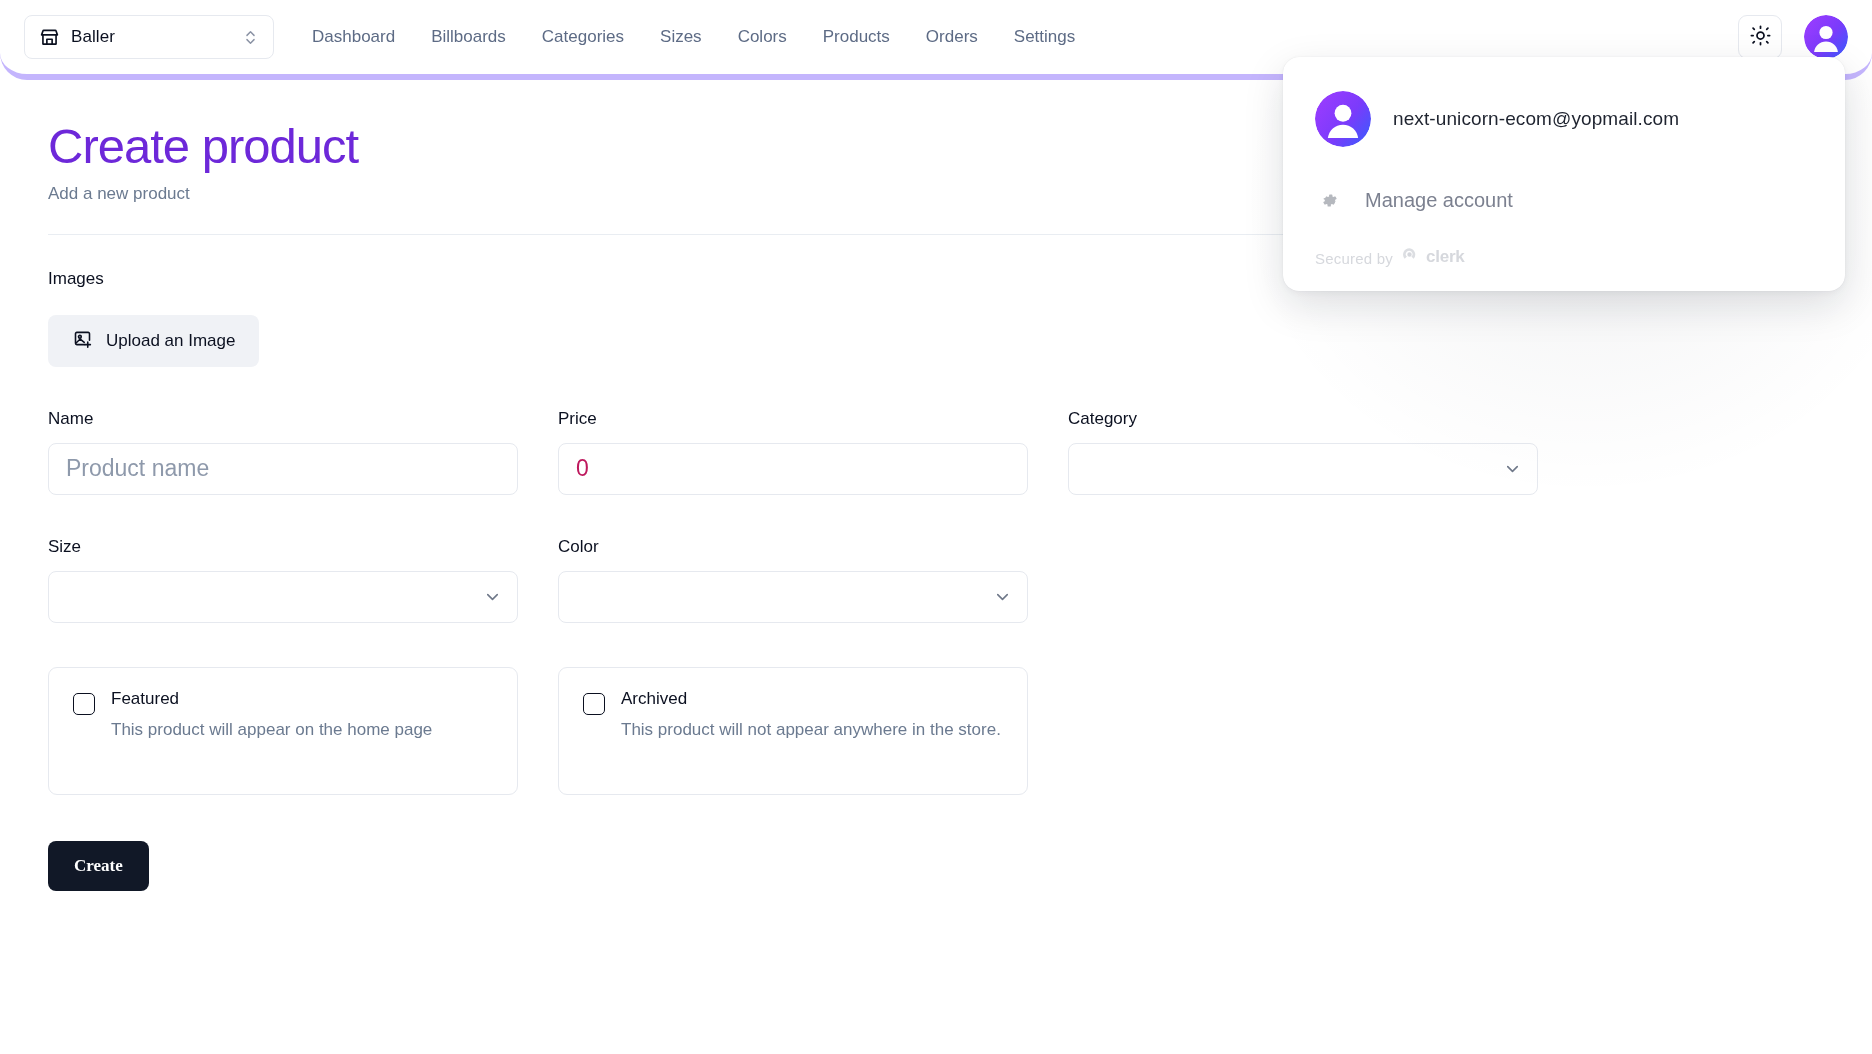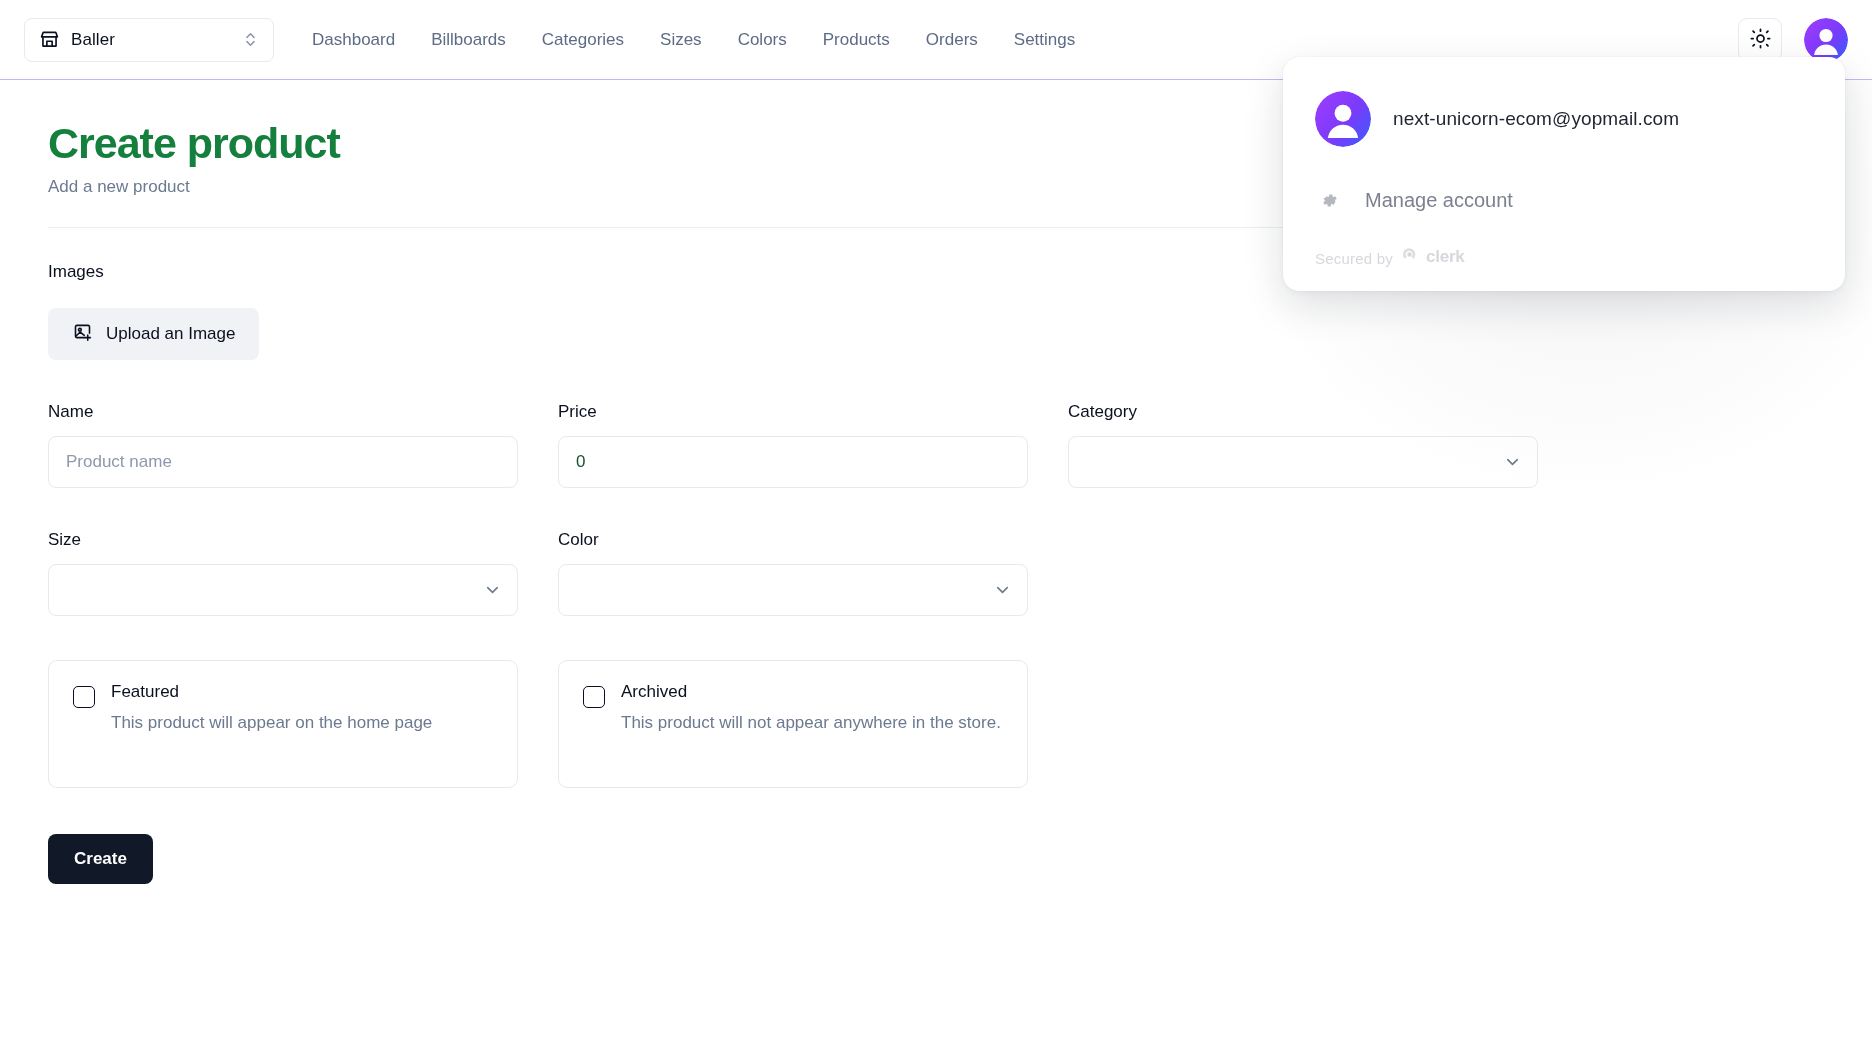--- a/index.html
+++ b/index.html
@@ -9,25 +9,26 @@
     background: #ffffff;
     font-family: "Liberation Sans", sans-serif;
     -webkit-font-smoothing: antialiased;
     overflow: hidden;
   }
 
   
   .topbar {
     position: relative;
     height: 80px;
-    border-bottom: 1px solid #c4b5fd;
+    border-bottom: 6px solid #c4b5fd;
     display: flex;
     align-items: center;
     padding: 0 24px;
     background: #fff;
+    border-radius: 27px;
   }
 
   .store-switcher {
     width: 250px;
     height: 44px;
     border: 1px solid #e6e9ef;
     border-radius: 8px;
     display: flex;
     align-items: center;
     padding: 0 14px;
@@ -147,23 +148,23 @@
     font-size: 17px;
     color: #d6d8dd;
     font-weight: 600;
     letter-spacing: -.2px;
   }
 
   
   .page { padding: 40px 48px 0 48px; position: relative; }
 
   .page-title {
-    font-size: 43px;
-    font-weight: bold;
-    color: #15803d;
+    font-size: 49px;
+    font-weight: normal;
+    color: #6d28d9;
     letter-spacing: -1px;
     line-height: 1.1;
   }
   .page-sub {
     font-size: 17px;
     color: #6b7a90;
     margin-top: 10px;
   }
   .divider {
     height: 1px;
@@ -204,23 +205,23 @@
     color: #0b1020;
     display: block;
     margin-bottom: 14px;
   }
   .input, .select {
     width: 100%;
     height: 52px;
     border: 1px solid #e6e9ef;
     border-radius: 8px;
     background: #fff;
-    font-size: 17px;
+    font-size: 23px;
     font-family: inherit;
-    color: #14532d;
+    color: #be185d;
     padding: 0 17px;
     outline: none;
   }
   .input::placeholder { color: #8e99ab; }
   .select-wrap { position: relative; }
   .select {
     appearance: none;
     -webkit-appearance: none;
     cursor: pointer;
   }
@@ -274,21 +275,21 @@
 
   .create-btn {
     margin-top: 46px;
     height: 50px;
     padding: 0 26px;
     background: #111827;
     color: #fff;
     border: none;
     border-radius: 8px;
     font-size: 17px;
-    font-family: Liberation Sans, sans-serif;
+    font-family: Liberation Serif, serif;
     font-weight: bold;
     cursor: pointer;
   }
 
   
   .popup-shade {
     position: absolute;
     top: 0; left: 1235px;
     width: 637px; height: 420px;
     pointer-events: none;

